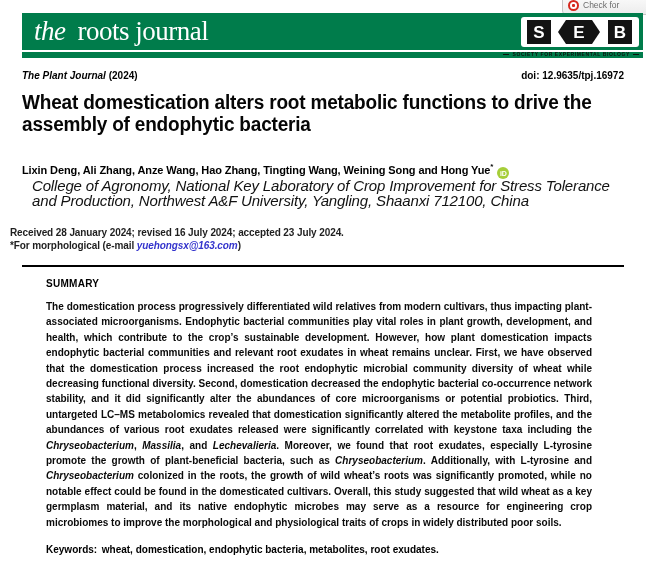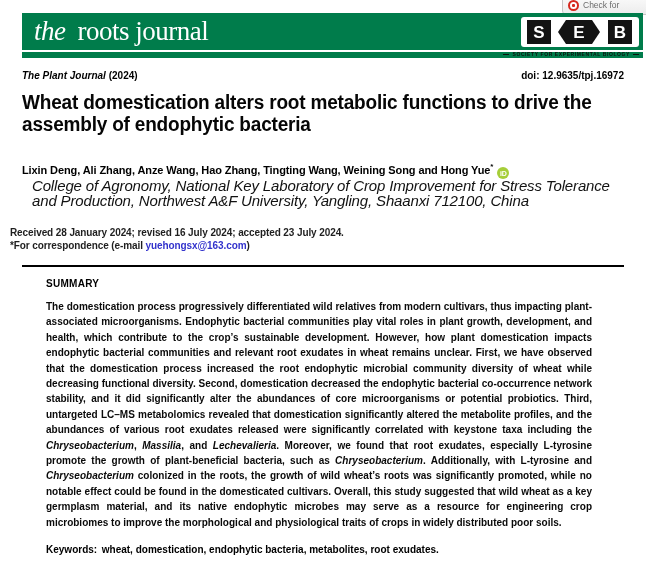--- a/index.html
+++ b/index.html
@@ -72,21 +72,21 @@
   .affiliation {
     position:absolute; left:32px; top:179px; width:592px;
     font-size:15px; font-style:italic; line-height:14.5px; letter-spacing:-0.15px; color:#121212;
   }
 
   
   .history {
     position:absolute; left:10px; top:226px; font-size:10px; font-weight:bold;
     letter-spacing:-0.1px; line-height:13px; color:#1f1f1f;
   }
-  .email-link { color:#3333cc; text-decoration:none; font-weight:bold; }
+  .email-link { color:#3333cc; text-decoration:none; font-weight:bold;font-style:italic; }
 
   .rule { position:absolute; left:22px; top:265px; width:602px; height:2px; background:#000; }
 
   
   .summary {
     position:absolute; left:46px; top:277px; width:600px;
     transform:scaleX(0.91); transform-origin:0 0;
   }
   .summary-heading { font-size:11px; font-weight:bold; letter-spacing:0.3px; margin-bottom:10px; }
   .summary-body {
@@ -140,21 +140,21 @@
 
   <div class="authors">
     <span>Lixin Deng, Ali Zhang, Anze Wang, Hao Zhang, Tingting Wang, Weining Song and Hong Yue</span><sup>*</sup><span class="orcid">iD</span>
   </div>
 
   <div class="affiliation">College of Agronomy, National Key Laboratory of Crop Improvement for Stress Tolerance and Production, Northwest A&amp;F University, Yangling, Shaanxi 712100, China</div>
 
   <div class="history">
     <div>Received 28 January 2024; revised 16 July 2024; accepted 23 July 2024.</div>
     <div>
-      <span>*For correspondence (e-mail </span><a href="#" class="email-link">yuehongsx@163.com</a><span>)</span>
+      <span>*For morphological (e-mail </span><a href="#" class="email-link">yuehongsx@163.com</a><span>)</span>
     </div>
   </div>
 
   <div class="rule"></div>
 
   <div class="summary">
     <div class="summary-heading">SUMMARY</div>
     <div class="summary-body"><span>The domestication process progressively differentiated wild relatives from modern cultivars, thus impacting plant-associated microorganisms. Endophytic bacterial communities play vital roles in plant growth, development, and health, which contribute to the crop’s sustainable development. However, how plant domestication impacts endophytic bacterial communities and relevant root exudates in wheat remains unclear. First, we have observed that the domestication process increased the root endophytic microbial community diversity of wheat while decreasing functional diversity. Second, domestication decreased the endophytic bacterial co-occurrence network stability, and it did significantly alter the abundances of core microorganisms or potential probiotics. Third, untargeted LC–MS metabolomics revealed that domestication significantly altered the metabolite profiles, and the abundances of various root exudates released were significantly correlated with keystone taxa including the </span><span class="it">Chryseobacterium</span><span>, </span><span class="it">Massilia</span><span>, and </span><span class="it">Lechevalieria</span><span>. Moreover, we found that root exudates, especially L-tyrosine promote the growth of plant-beneficial bacteria, such as </span><span class="it">Chryseobacterium</span><span>. Additionally, with L-tyrosine and </span><span class="it">Chryseobacterium</span><span> colonized in the roots, the growth of wild wheat’s roots was significantly promoted, while no notable effect could be found in the domesticated cultivars. Overall, this study suggested that wild wheat as a key germplasm material, and its native endophytic microbes may serve as a resource for engineering crop microbiomes to improve the morphological and physiological traits of crops in widely distributed poor soils.</span></div>
     <div class="keywords">
       <span>Keywords:</span><span class="keywords-value">wheat, domestication, endophytic bacteria, metabolites, root exudates.</span>

